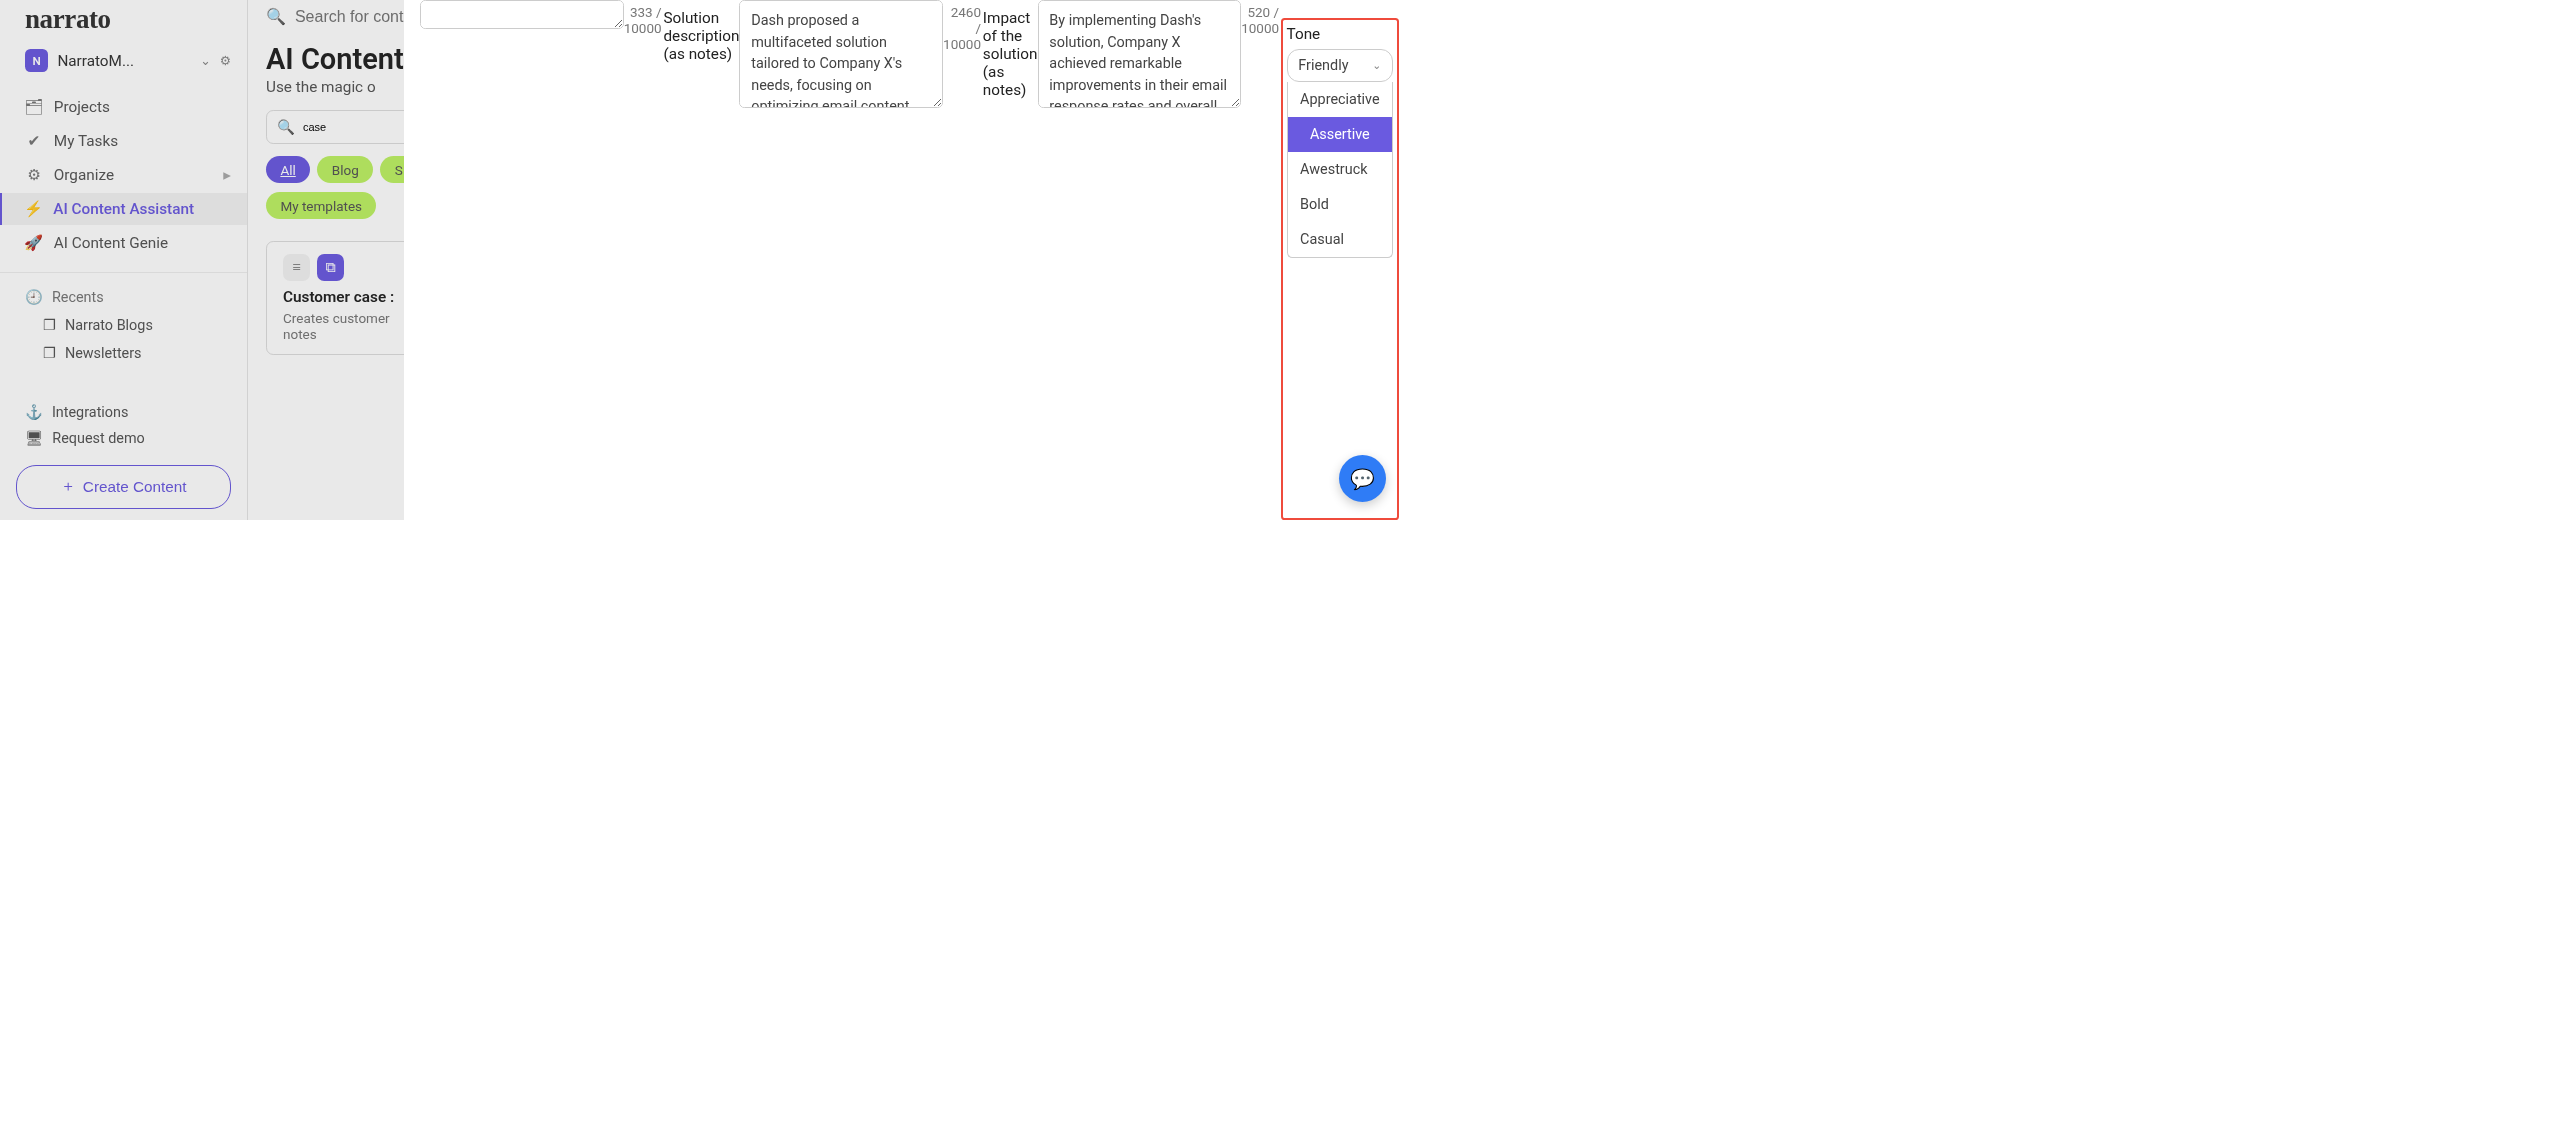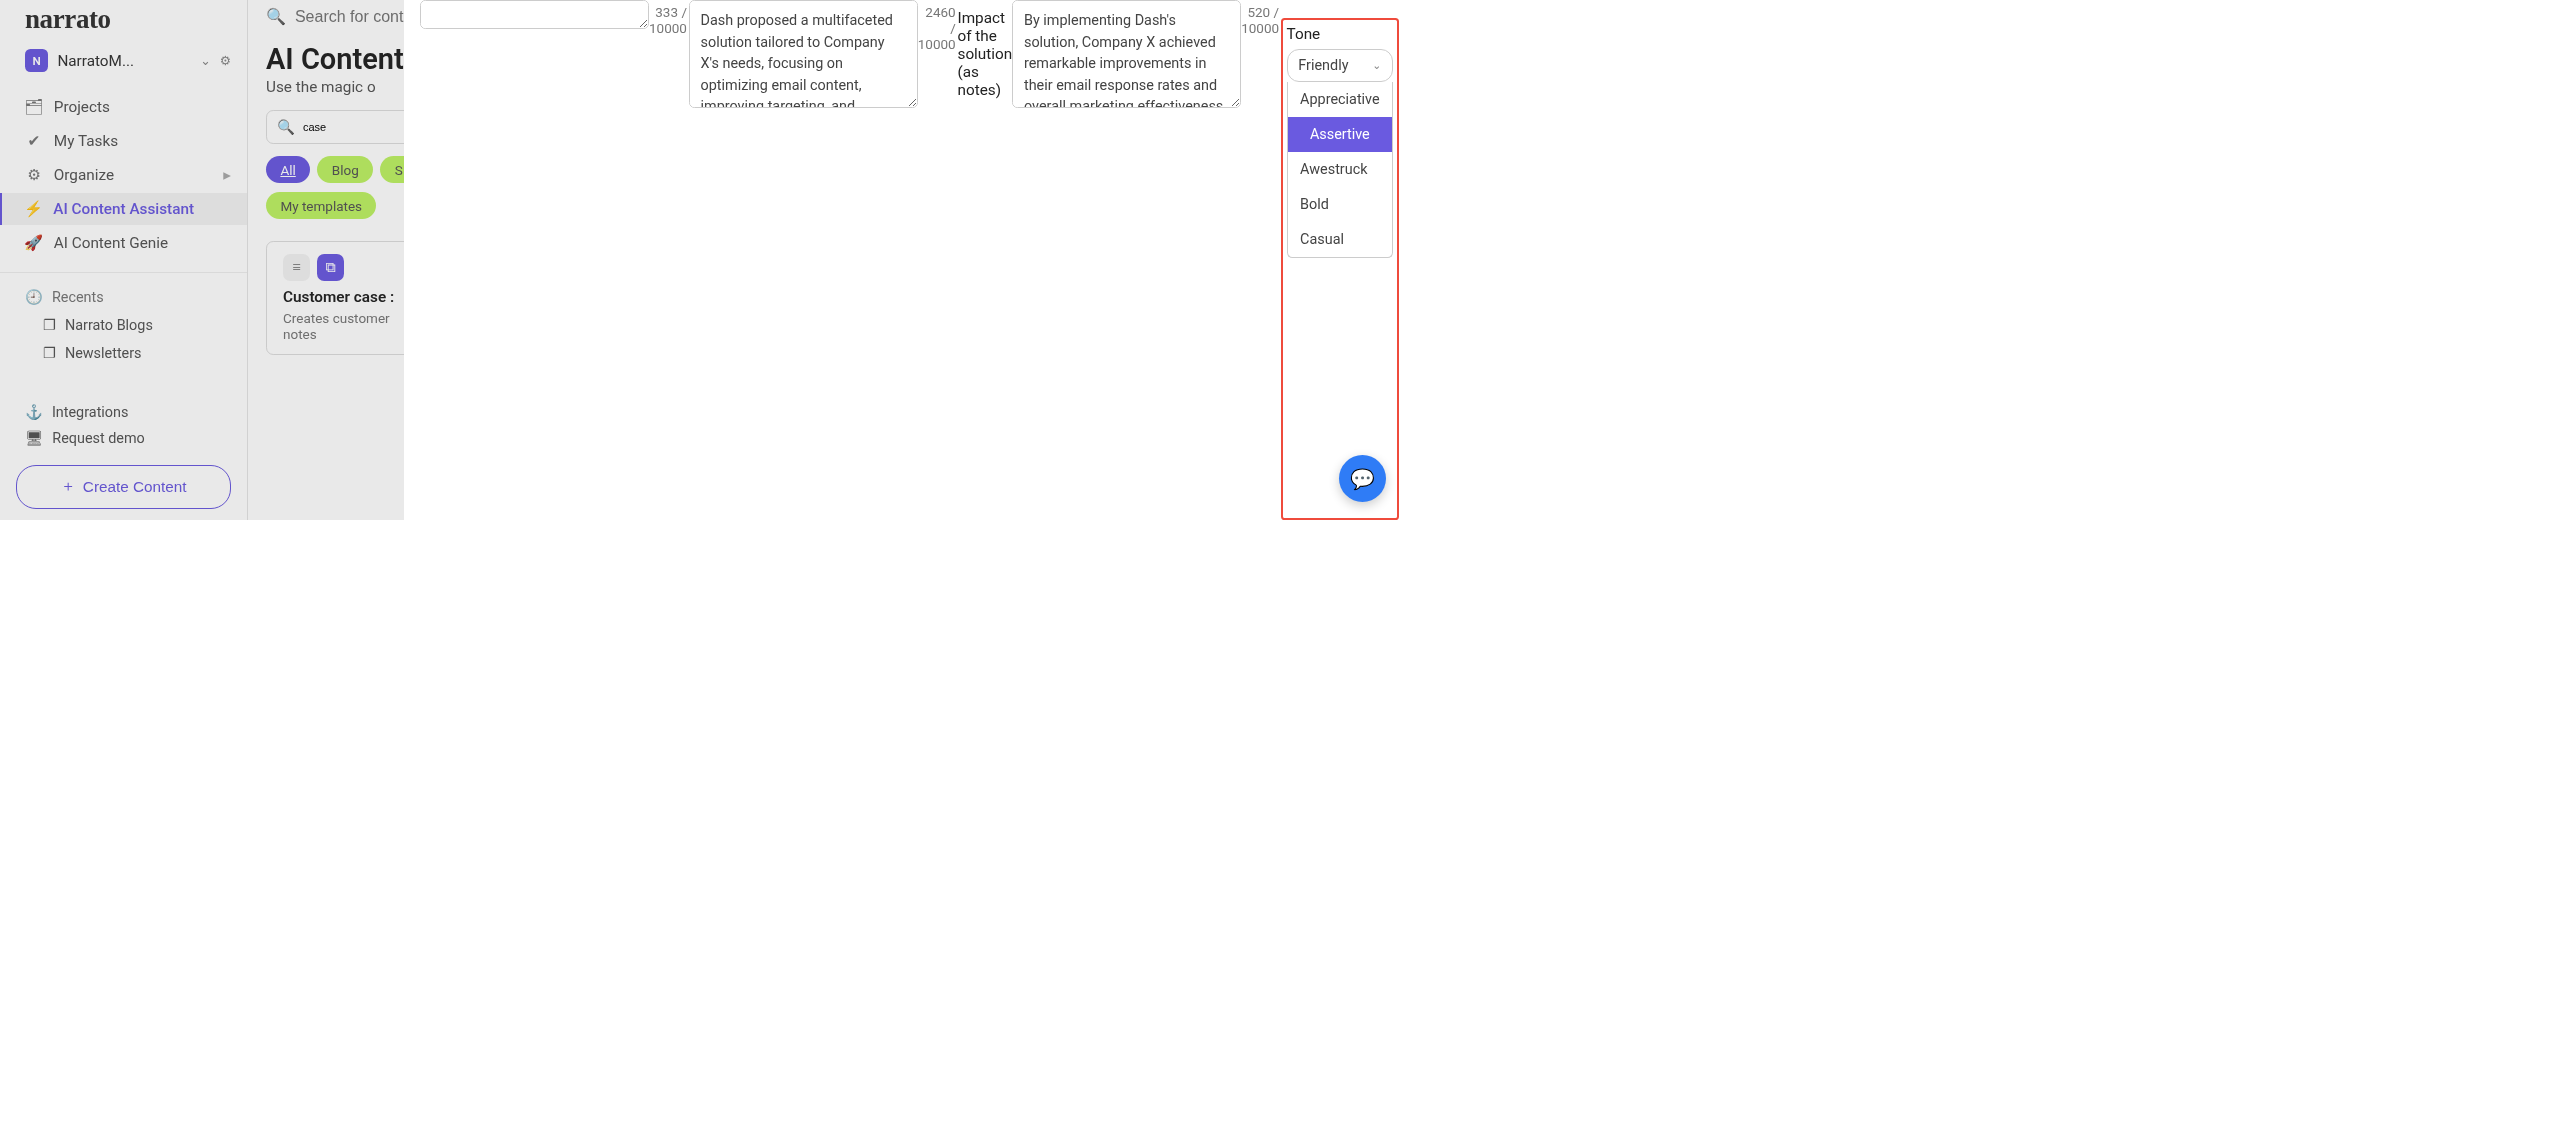--- a/index.html
+++ b/index.html
@@ -151,20 +151,21 @@
       <div class="card-desc">notes</div>
     </div>
   </main>
 
   <div class="overlay-dim"></div>
 
   <section class="panel">
     <textarea class="ta ta-short" style=""></textarea>
     <div class="counter">333 / 10000</div>
 
+    <div class="field-label">Solution description (as notes)</div>
     <textarea class="ta ta-mid" style="">Dash proposed a multifaceted solution tailored to Company X's needs, focusing on optimizing email content, improving targeting, and enhancing personalization. The key components of the solution included:
 
 Advanced Segmentation and Targeting:</textarea>
     <div class="counter">2460 / 10000</div>
 
     <div class="field-label">Impact of the solution (as notes)</div>
     <textarea class="ta ta-mid" style="">By implementing Dash's solution, Company X achieved remarkable improvements in their email response rates and overall marketing effectiveness. The email response rates jumped from 0.5% to 2% The personalized approach to email content resonated well with their audience, leading to higher engagement levels and increased conversions. Additionally, the ability to automate workflows and optimize campaigns based on real-time data allowed Company X to streamline their email marketing processes and drive significant ROI.</textarea>
     <div class="counter">520 / 10000</div>
 
     <div class="highlight-box">

